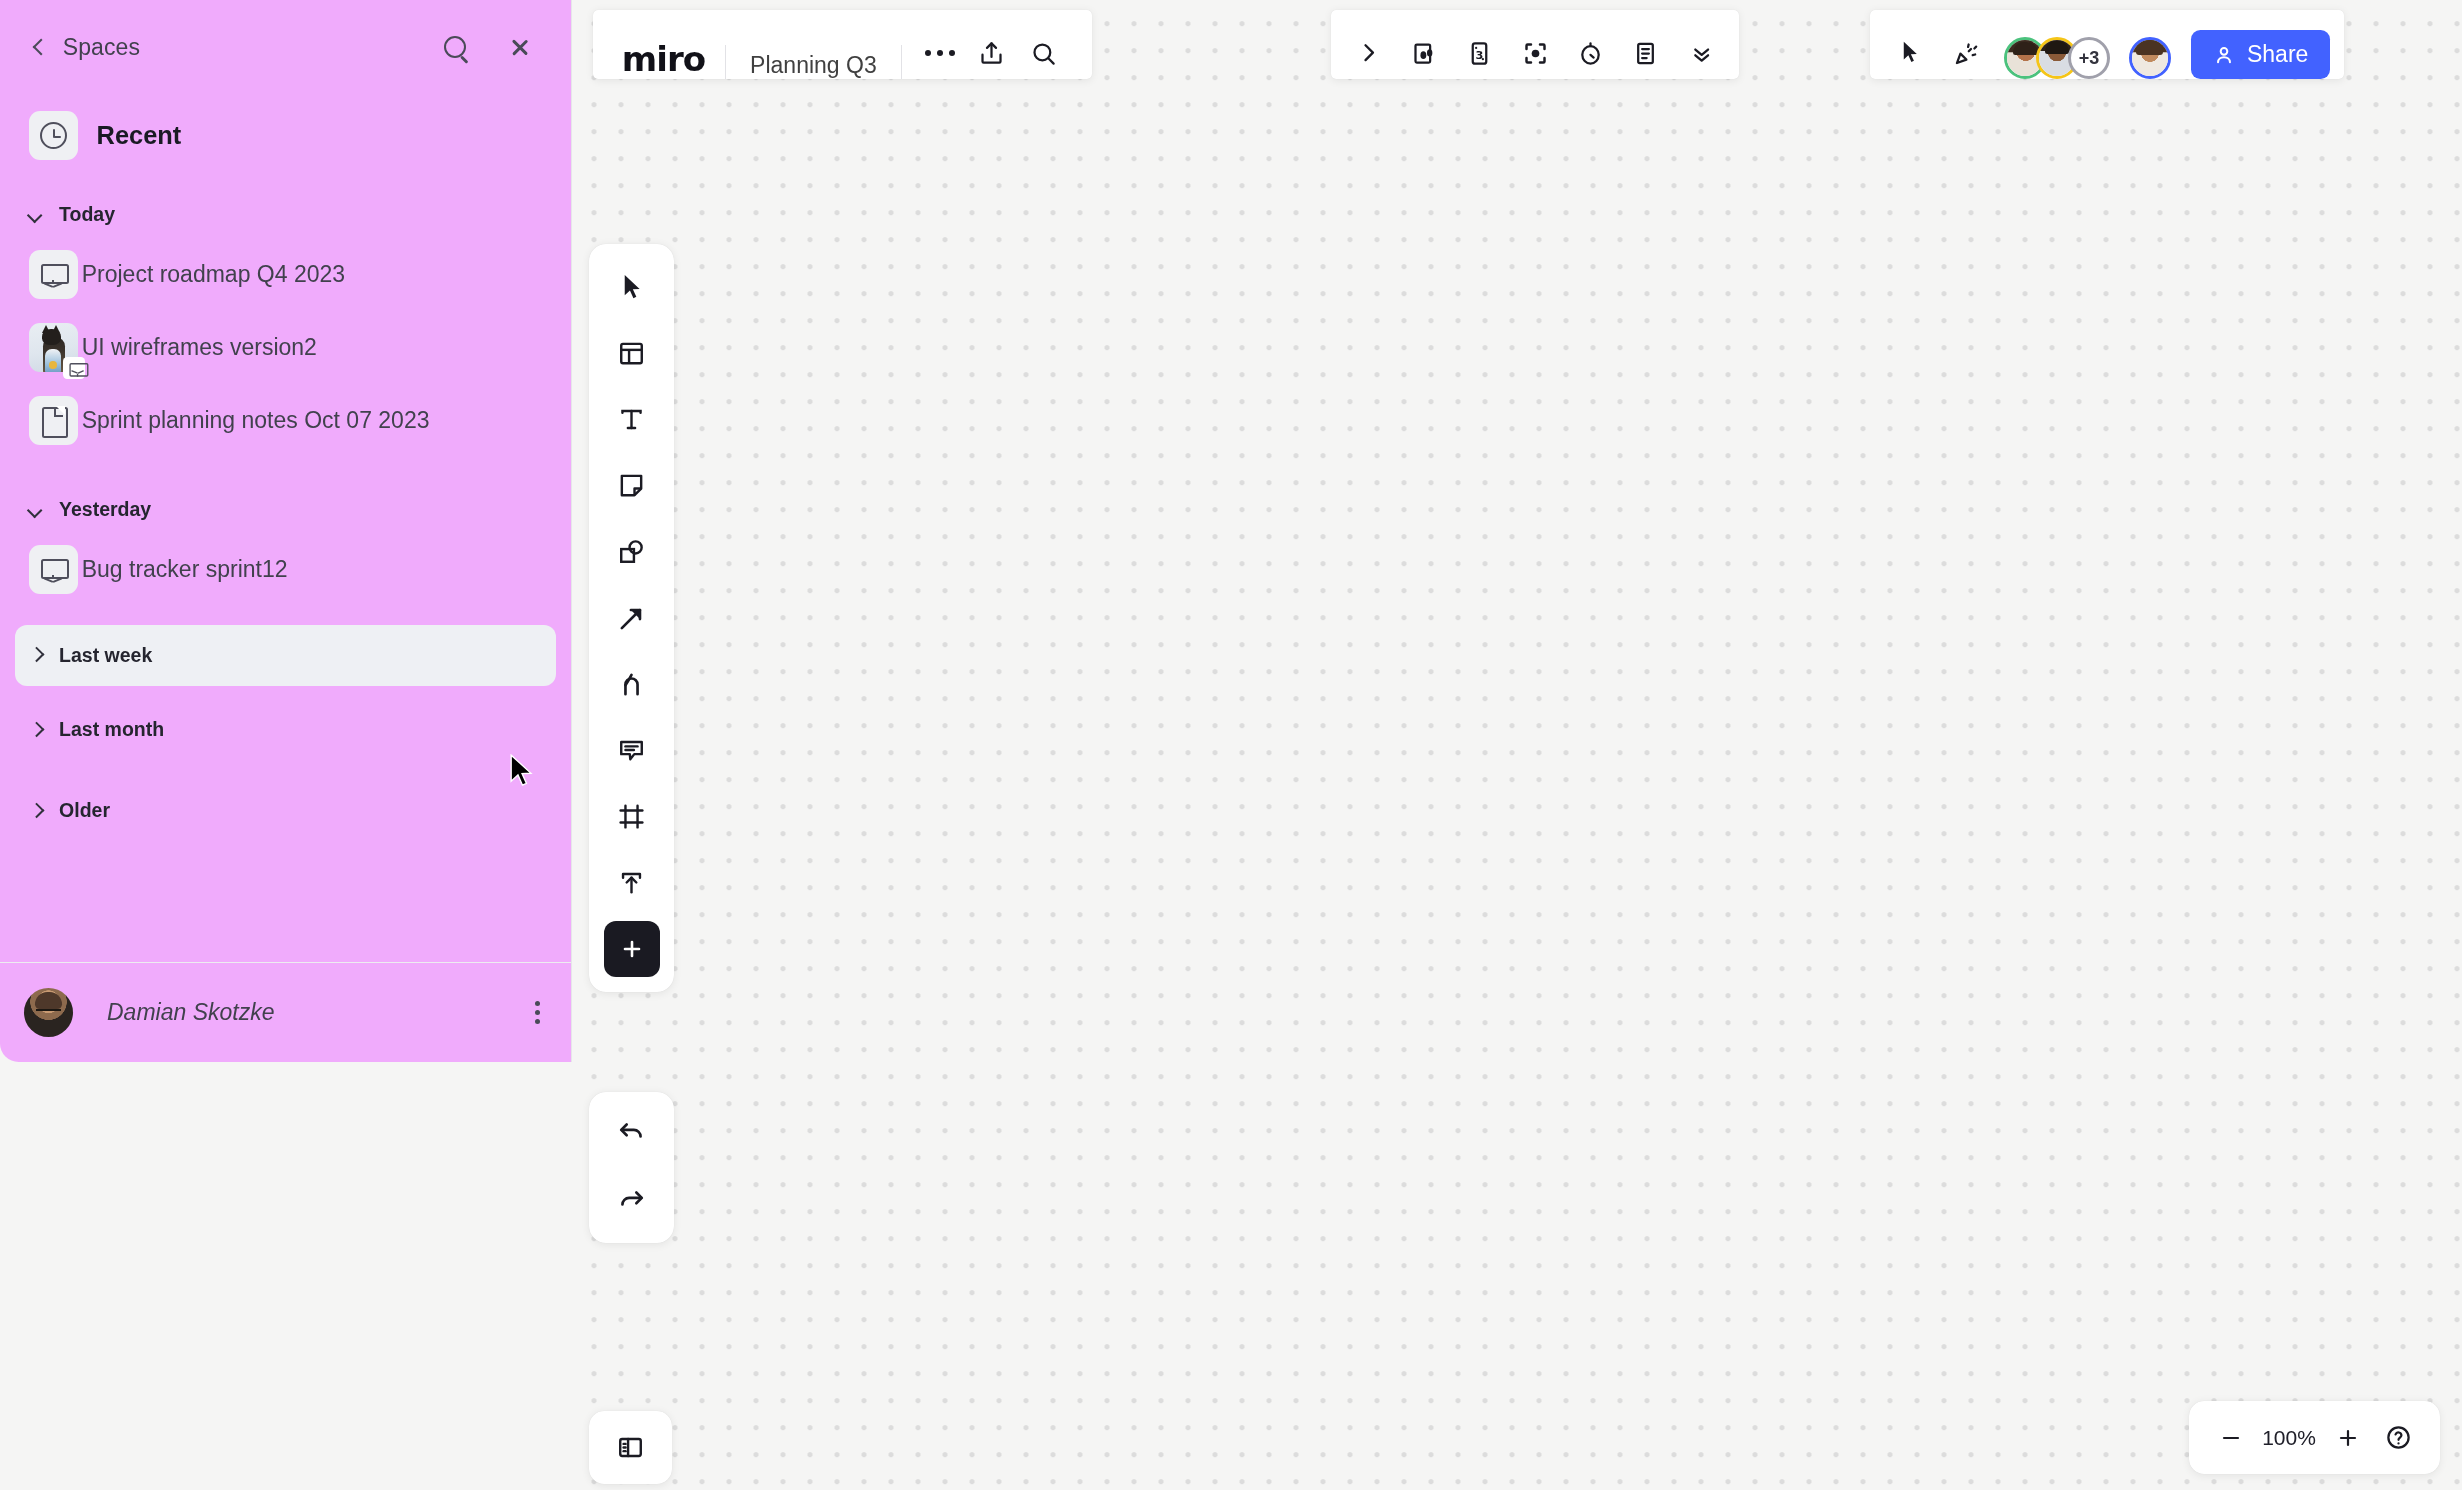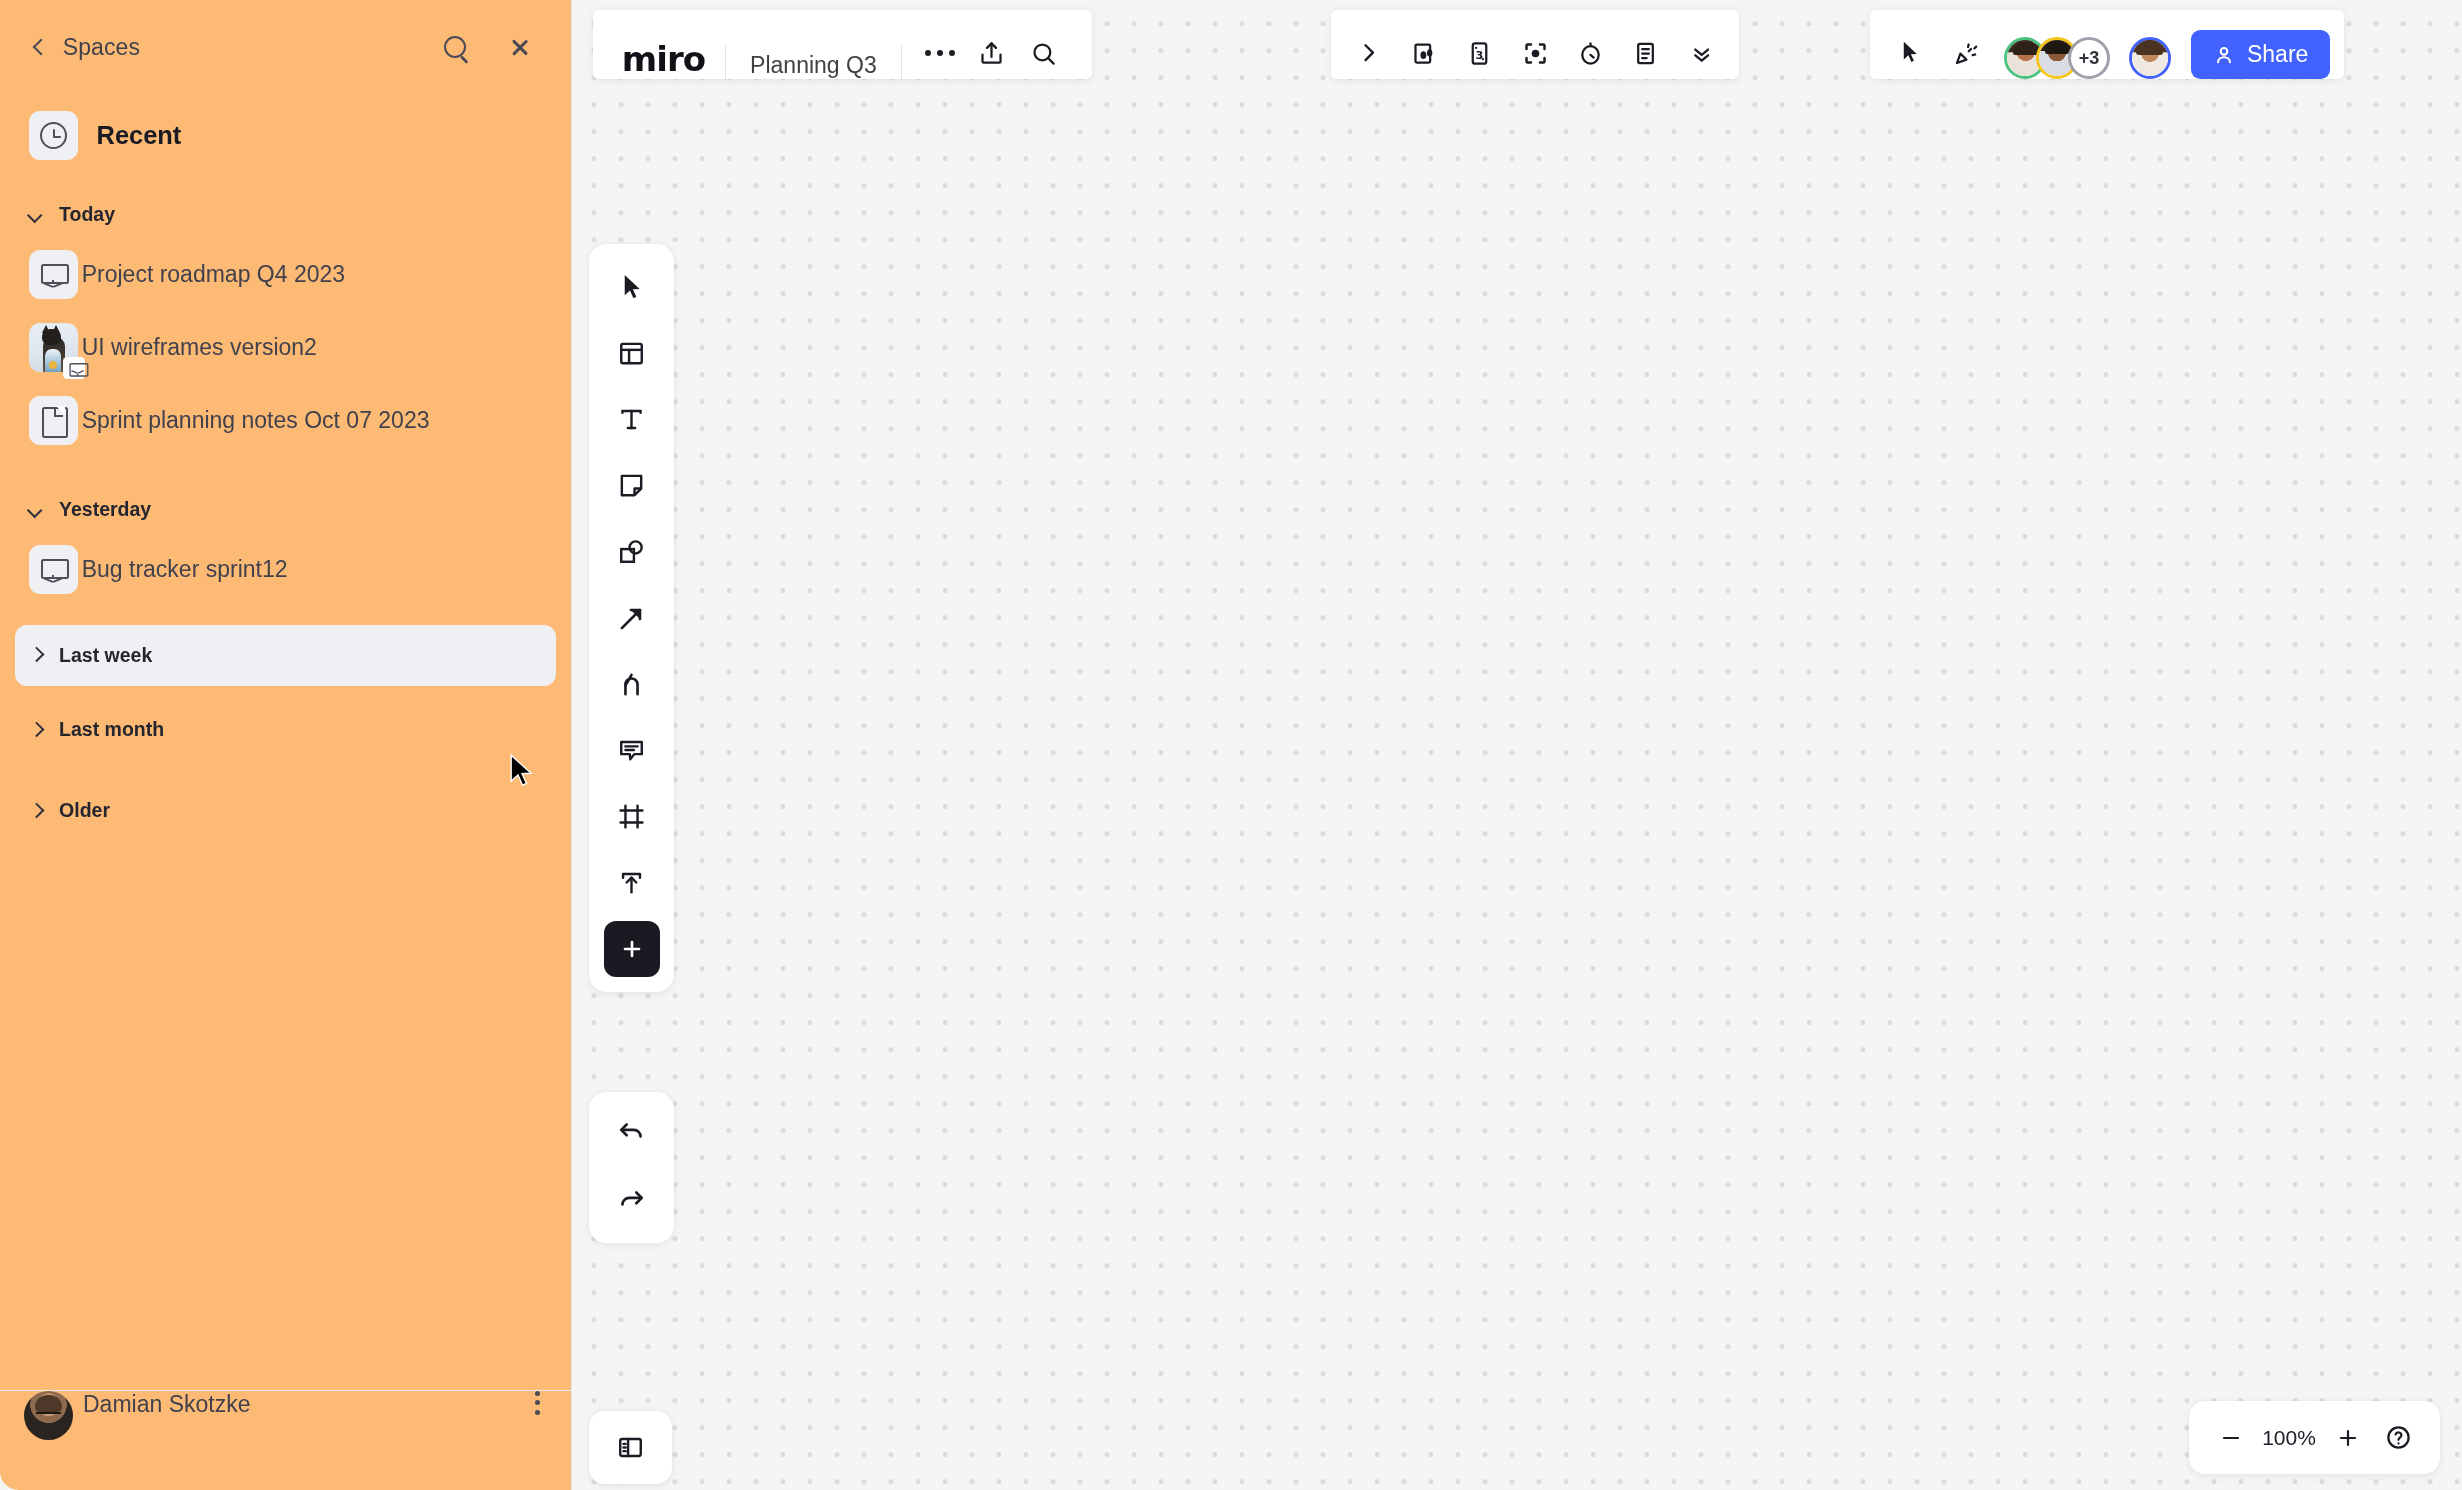--- a/index.html
+++ b/index.html
@@ -15,22 +15,22 @@
   #canvas{
     position:absolute; left:572px; top:0; right:0; bottom:0;
     background-color:#f5f5f4;
     background-image:radial-gradient(#dcdcdc 2.7px, transparent 2.8px);
     background-size:27px 27px;
     background-position:8.5px 10.2px;
   }
 
   
   #sidebar{
-    position:absolute; left:0; top:0; width:572px; height:1490px;
-    background:#fdba74;
+    position:absolute; left:0; top:0; width:572px; height:1062px;
+    background:#f0abfc;
     border-right:0.8px solid #e6e6e9;
     border-bottom-left-radius:18.6px;
     border-top-left-radius:0px;
     display:flex; flex-direction:column;
     z-index:5;
   }
   .sb-header{
     height:95px; display:flex; align-items:center; padding:0 36px 0 29px;
     flex-shrink:0;
   }
@@ -177,22 +177,22 @@
   }
   .badge-board .icn-board{ width:17px; height:17px; transform:scale(.68); transform-origin:center;}
 
   
   .cursor-arrow{
     position:absolute; left:508px; top:754px; width:29px; height:34px; z-index:20; pointer-events:none;
   }
 
   
   .sb-user{
-    border-top:0.8px solid #ededf0; height:100px; display:flex; 
-    padding:0 30.5px 0 24px; gap:10px; flex-shrink:0; cursor:pointer;
+    border-top:0.8px solid #ededf0; height:100px; display:flex; align-items:center;
+    padding:0 30.5px 0 24px; gap:34px; flex-shrink:0; cursor:pointer;font-style:italic;
   }
   .avatar-me{
     width:49px; height:49px; border-radius:50%; flex-shrink:0; overflow:hidden;
     background:radial-gradient(circle at 50% 28%, #c89a72 0 26%, #8d6a4d 27% 42%, #2a2420 43% 100%);
     position:relative;
   }
   .avatar-me:before{ 
     content:""; position:absolute; left:11px; top:4.2px; width:27px; height:17px;
     background:#4e382a; border-radius:13.5px 13.5px 5.1px 5.1px;
   }

